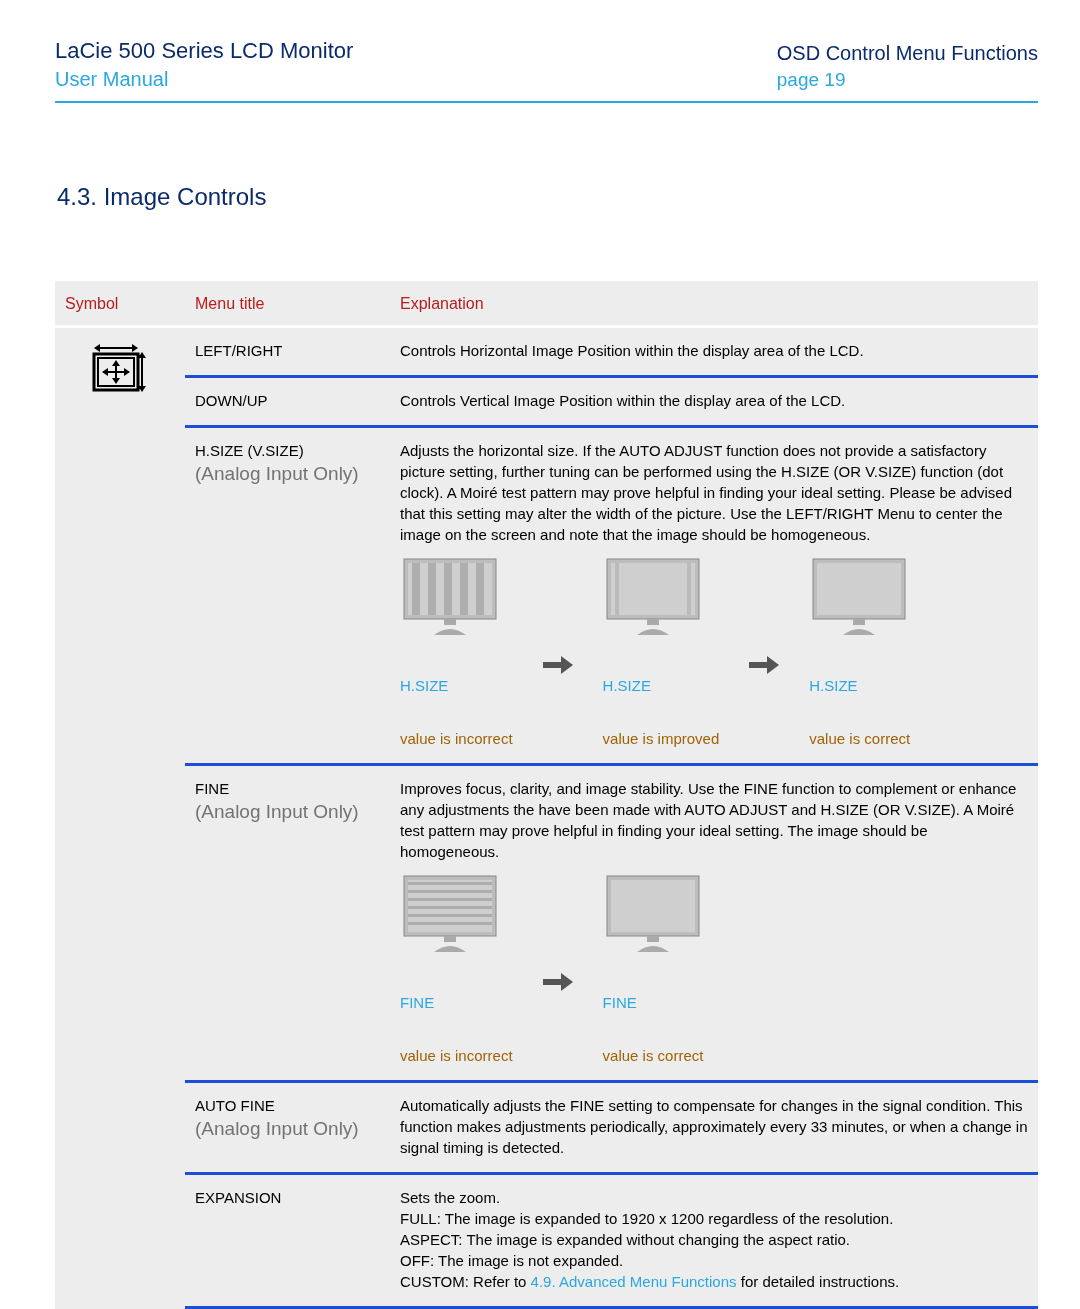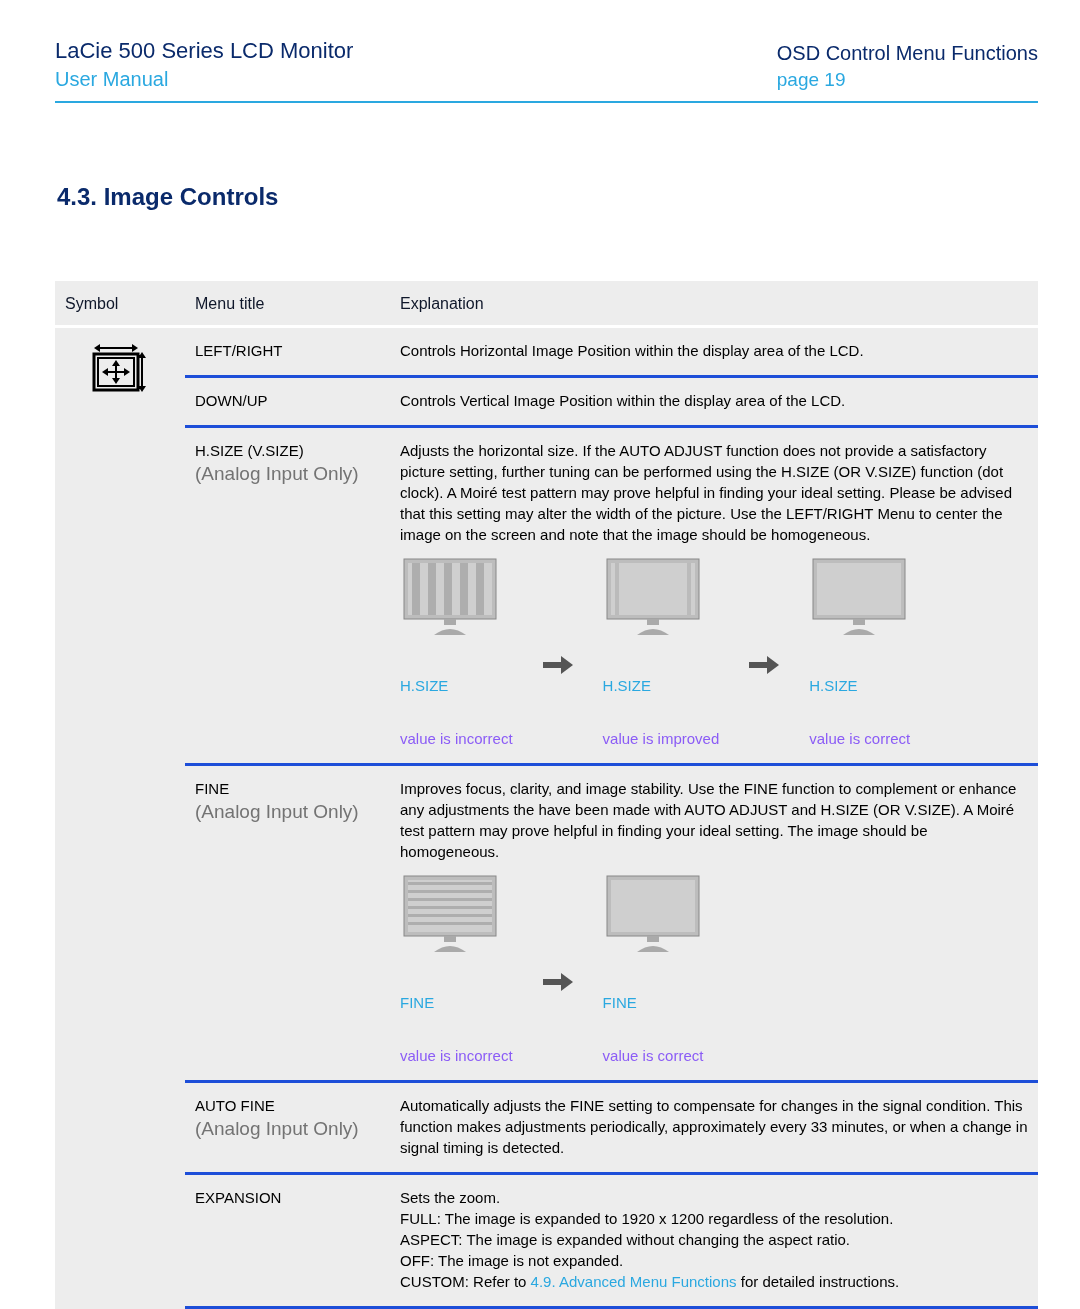--- a/index.html
+++ b/index.html
@@ -48,32 +48,32 @@
   }
   .header-page {
     color: #2aa8e0;
     font-size: 19px;
     font-weight: 300;
     margin-top: 4px;
   }
   .section-title {
     color: #0a2a6b;
     font-size: 24px;
-    font-weight: 700;
+    font-weight: 400;
     margin-bottom: 70px;
     margin-left: 2px;
   }
 
   .table {
     background: #ededed;
     width: 100%;
     border-collapse: collapse;
   }
   .table-head-row td {
-    color: #0f172a;
+    color: #b91c1c;
     font-size: 16px;
     padding: 14px 10px 12px 10px;
     border-bottom: 3px solid #fff;
     font-weight: 400;
   }
   .col-symbol { width: 110px; }
   .col-menu   { width: 185px; }
   .row td {
     border-bottom: 3px solid #1d4ed8;
     padding: 12px 10px 14px 10px;
@@ -102,21 +102,21 @@
     flex-direction: column;
     align-items: flex-start;
     gap: 32px;
   }
   .diagram-caption-title {
     color: #2aa8e0;
     font-size: 15px;
     margin-top: 6px;
   }
   .diagram-caption-sub {
-    color: #8b5cf6;
+    color: #a16207;
     font-size: 15px;
     margin-top: 0px;
   }
   .arrow {
     align-self: center;
     margin-top: 24px;
   }
 
   .link-inline {
     color: #2aa8e0;

